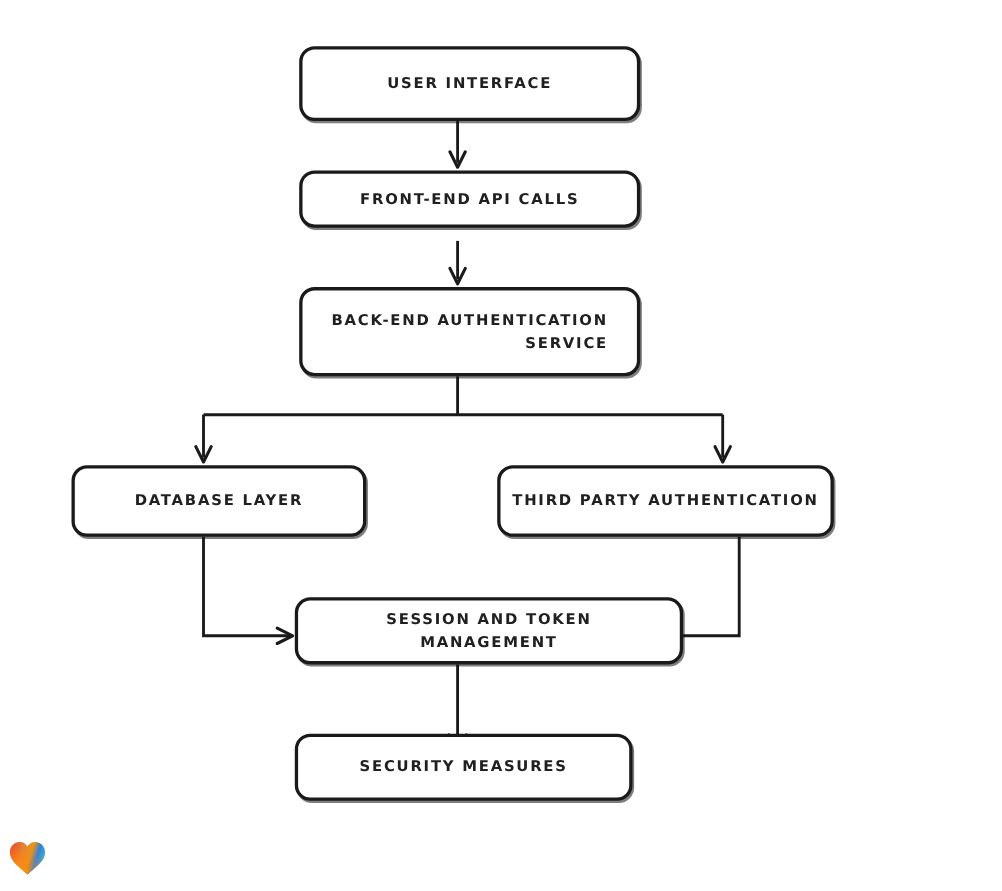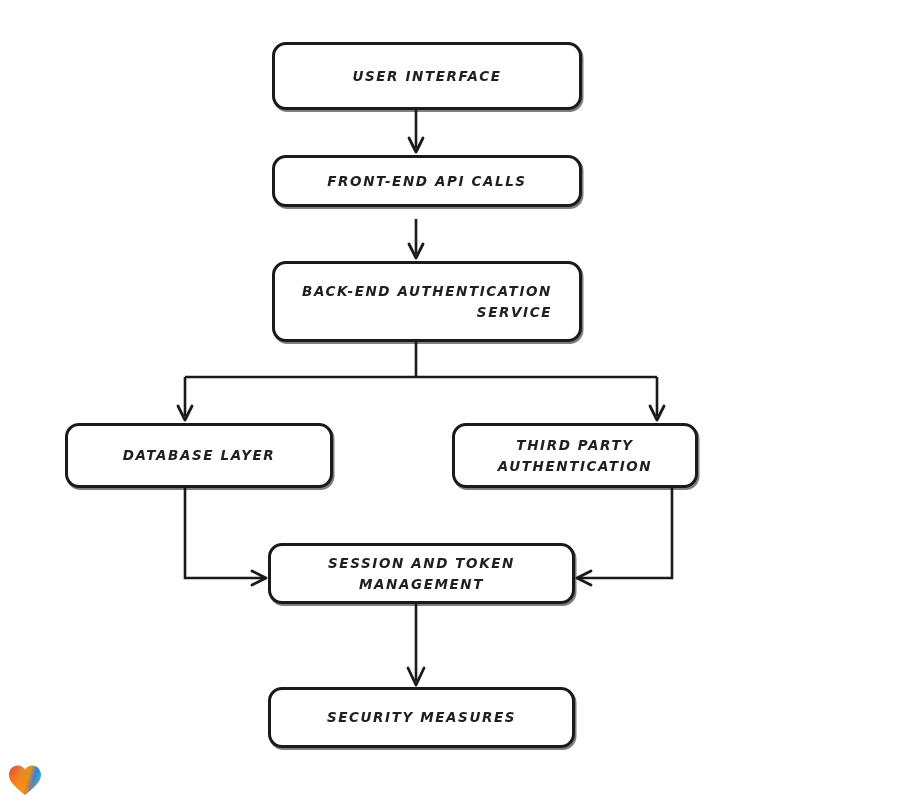--- a/index.html
+++ b/index.html
@@ -37,36 +37,35 @@
     border-radius: 14px;
     display: flex;
     align-items: center;
     justify-content: center;
     text-align: center;
     box-shadow: 1.5px 2px 0 rgba(20,20,20,0.55);
   }
   .node-label {
     font-family: "DejaVu Sans", "Liberation Sans", sans-serif;
     font-size: 13.5px;
-    font-style: italic;
     font-weight: 600;
     letter-spacing: 1.6px;
     color: #202020;
     line-height: 1.55;
     text-transform: uppercase;
     white-space: pre-line;
     padding: 0 10px;
   }
   #node-user-interface   { left: 272px; top: 42px;  width: 310px; height: 68px; }
   #node-frontend-api     { left: 272px; top: 155px; width: 310px; height: 52px; }
   #node-backend-auth     { left: 272px; top: 261px; width: 310px; height: 81px; text-align: right; }
   #node-database-layer   { left: 65px;  top: 423px; width: 268px; height: 65px; text-align: center; }
-  #node-third-party-auth { left: 452px; top: 423px; width: 246px; height: 65px; }
-  #node-session-token    { left: 268px; top: 543px; width: 307px; height: 61px; }
-  #node-security         { left: 268px; top: 687px; width: 307px; height: 61px; }
+  #node-third-party-auth { left: 452px; top: 423px; width: 306px; height: 65px; }
+  #node-session-token    { left: 268px; top: 543px; width: 353px; height: 61px; }
+  #node-security         { left: 268px; top: 667px; width: 307px; height: 61px; }
 
   #heart-watermark {
     position: absolute;
     left: 8px;
     top: 763px;
     width: 34px;
     height: 34px;
   }
 </style>
 </head>

